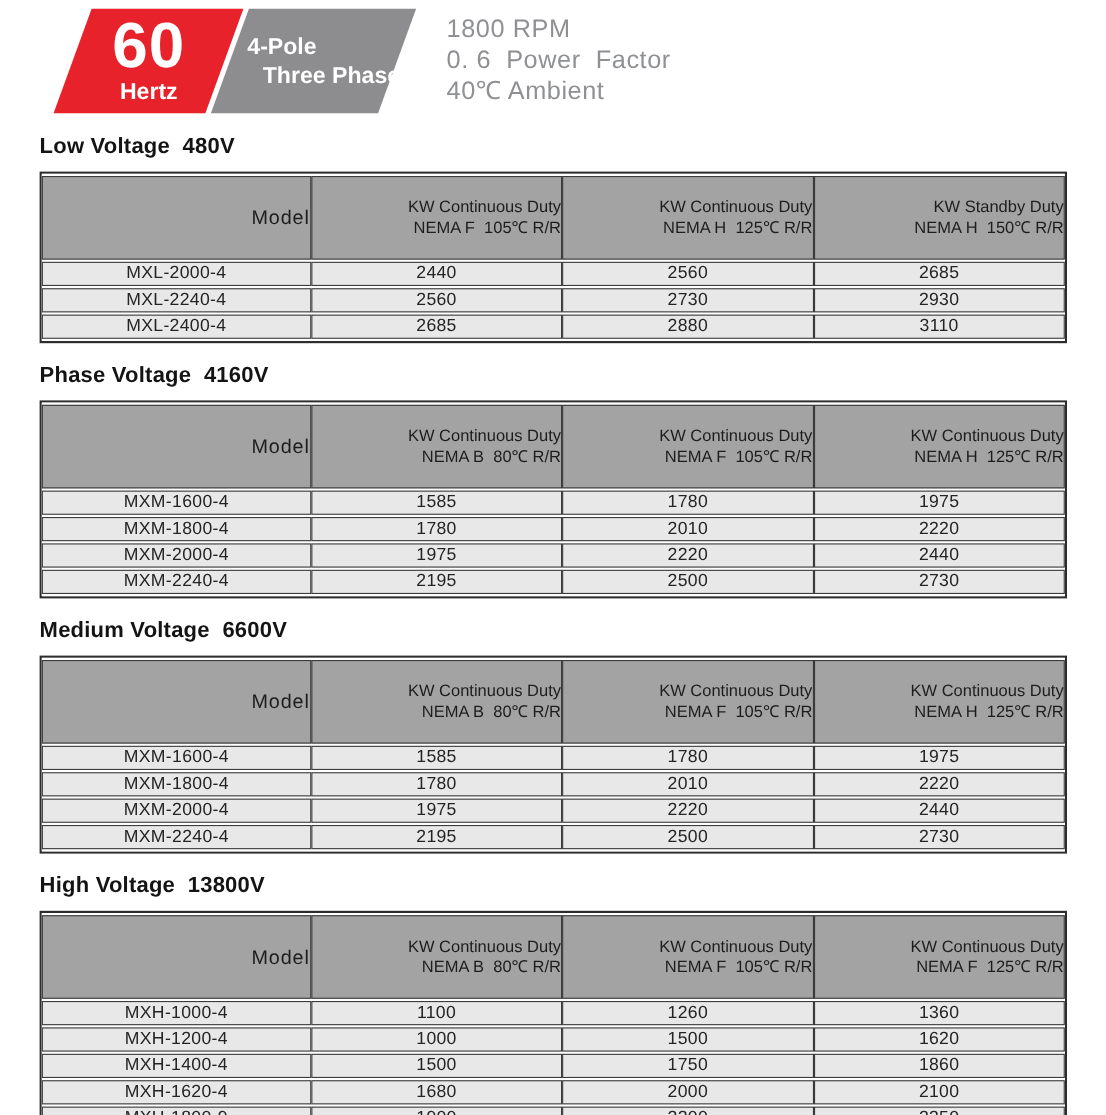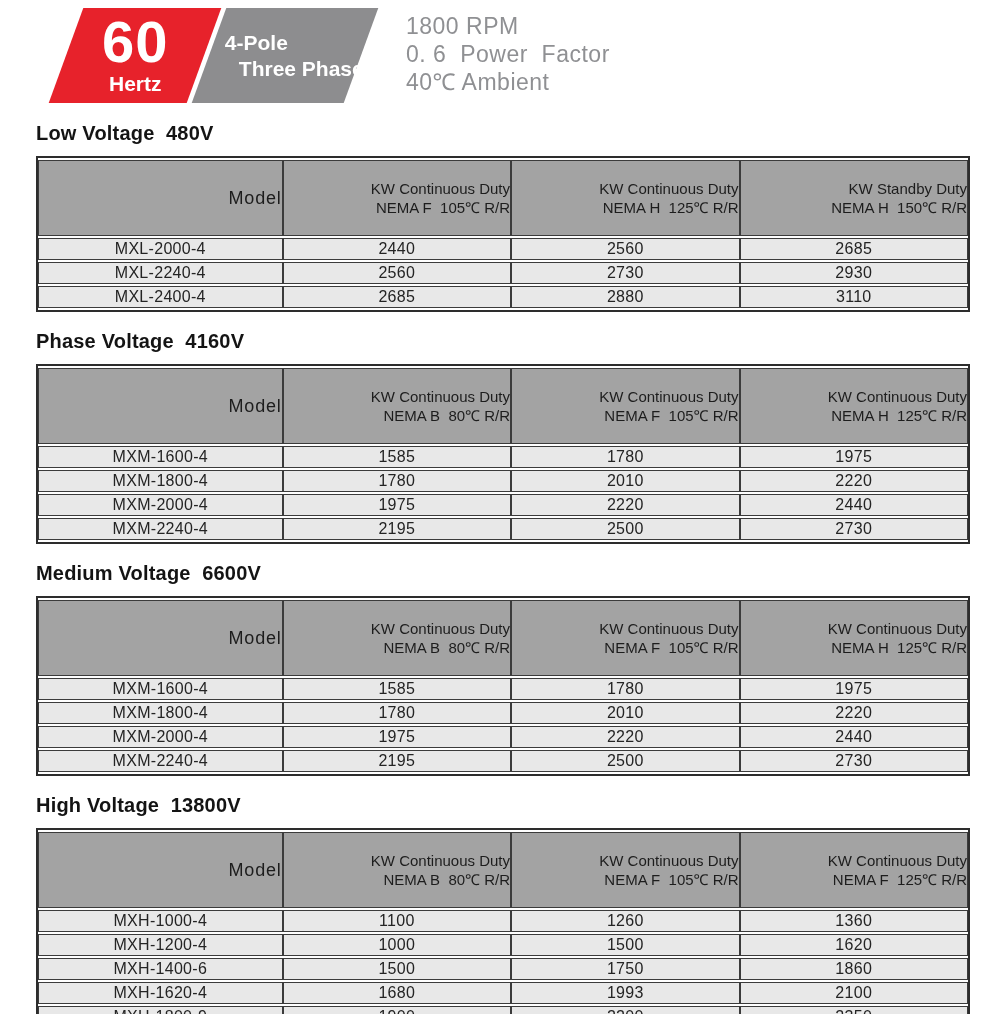--- a/index.html
+++ b/index.html
@@ -369,29 +369,29 @@
             <td>1260</td>
             <td>1360</td>
           </tr>
           <tr>
             <td>MXH-1200-4</td>
             <td>1000</td>
             <td>1500</td>
             <td>1620</td>
           </tr>
           <tr>
-            <td>MXH-1400-6</td>
+            <td>MXH-1400-4</td>
             <td>1500</td>
             <td>1750</td>
             <td>1860</td>
           </tr>
           <tr>
             <td>MXH-1620-4</td>
             <td>1680</td>
-            <td>1993</td>
+            <td>2000</td>
             <td>2100</td>
           </tr>
           <tr>
             <td>MXH-1800-9</td>
             <td>1900</td>
             <td>2200</td>
             <td>2350</td>
           </tr>
         </tbody>
       </table>

